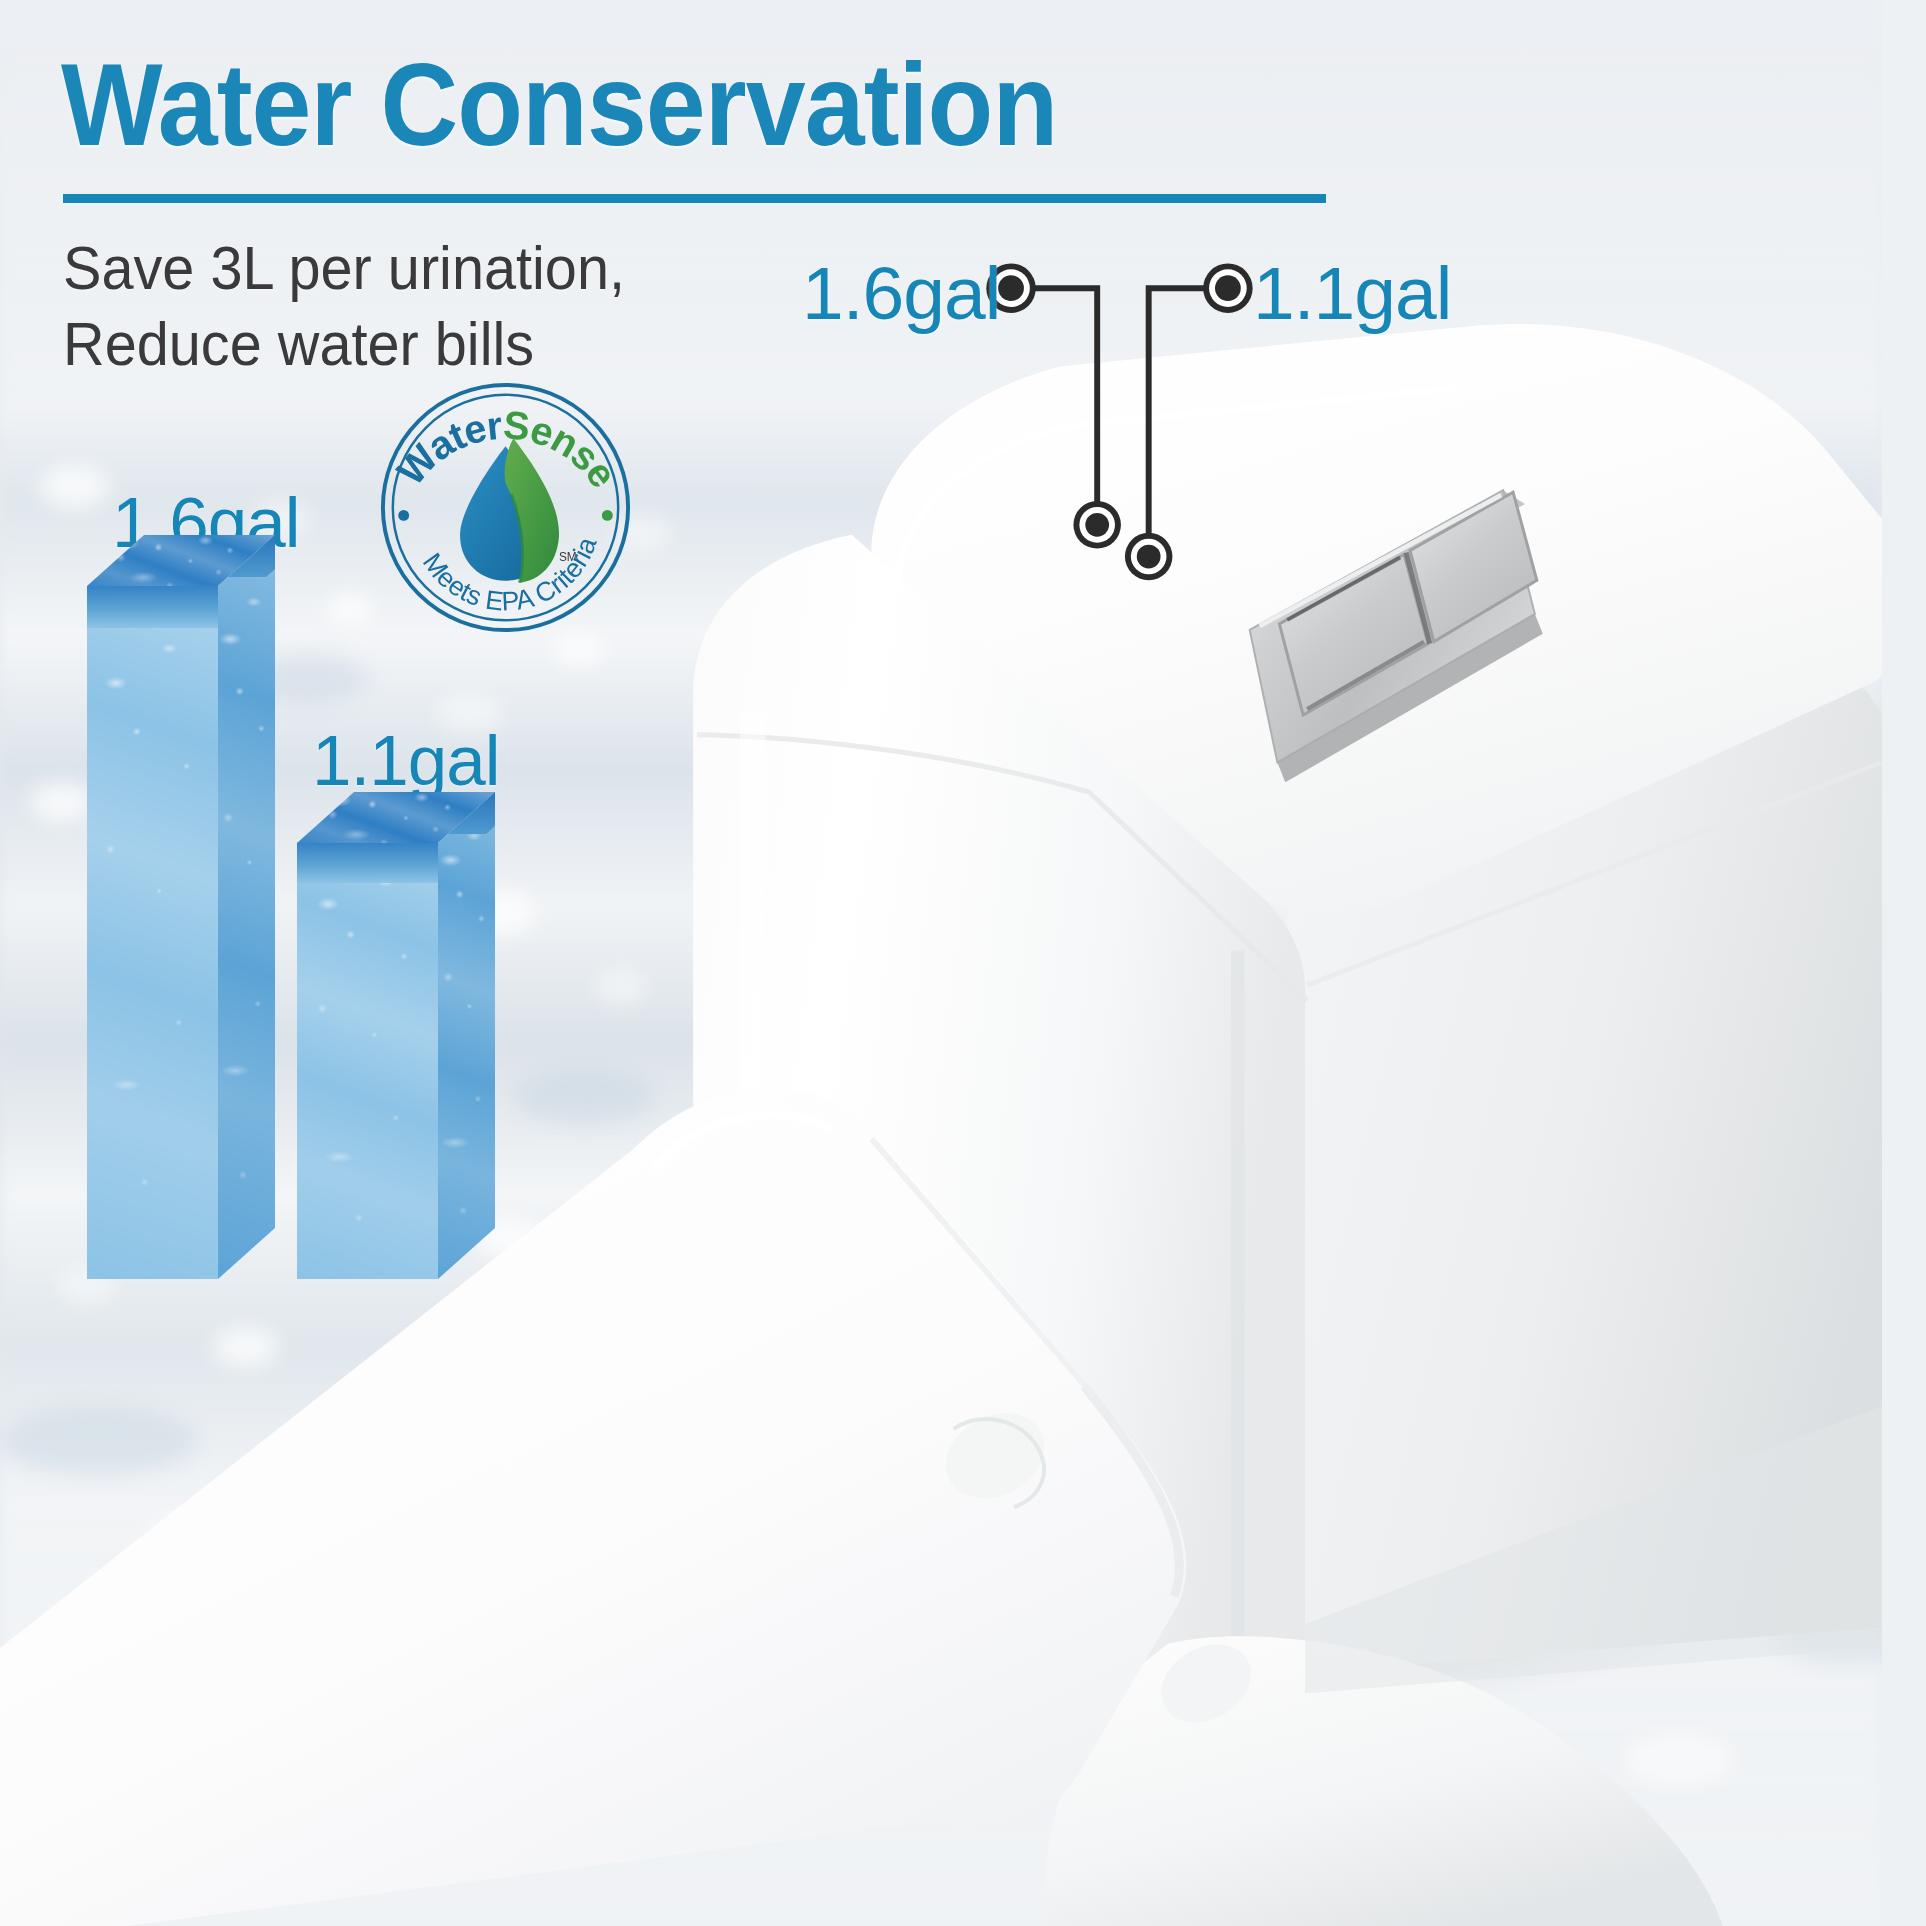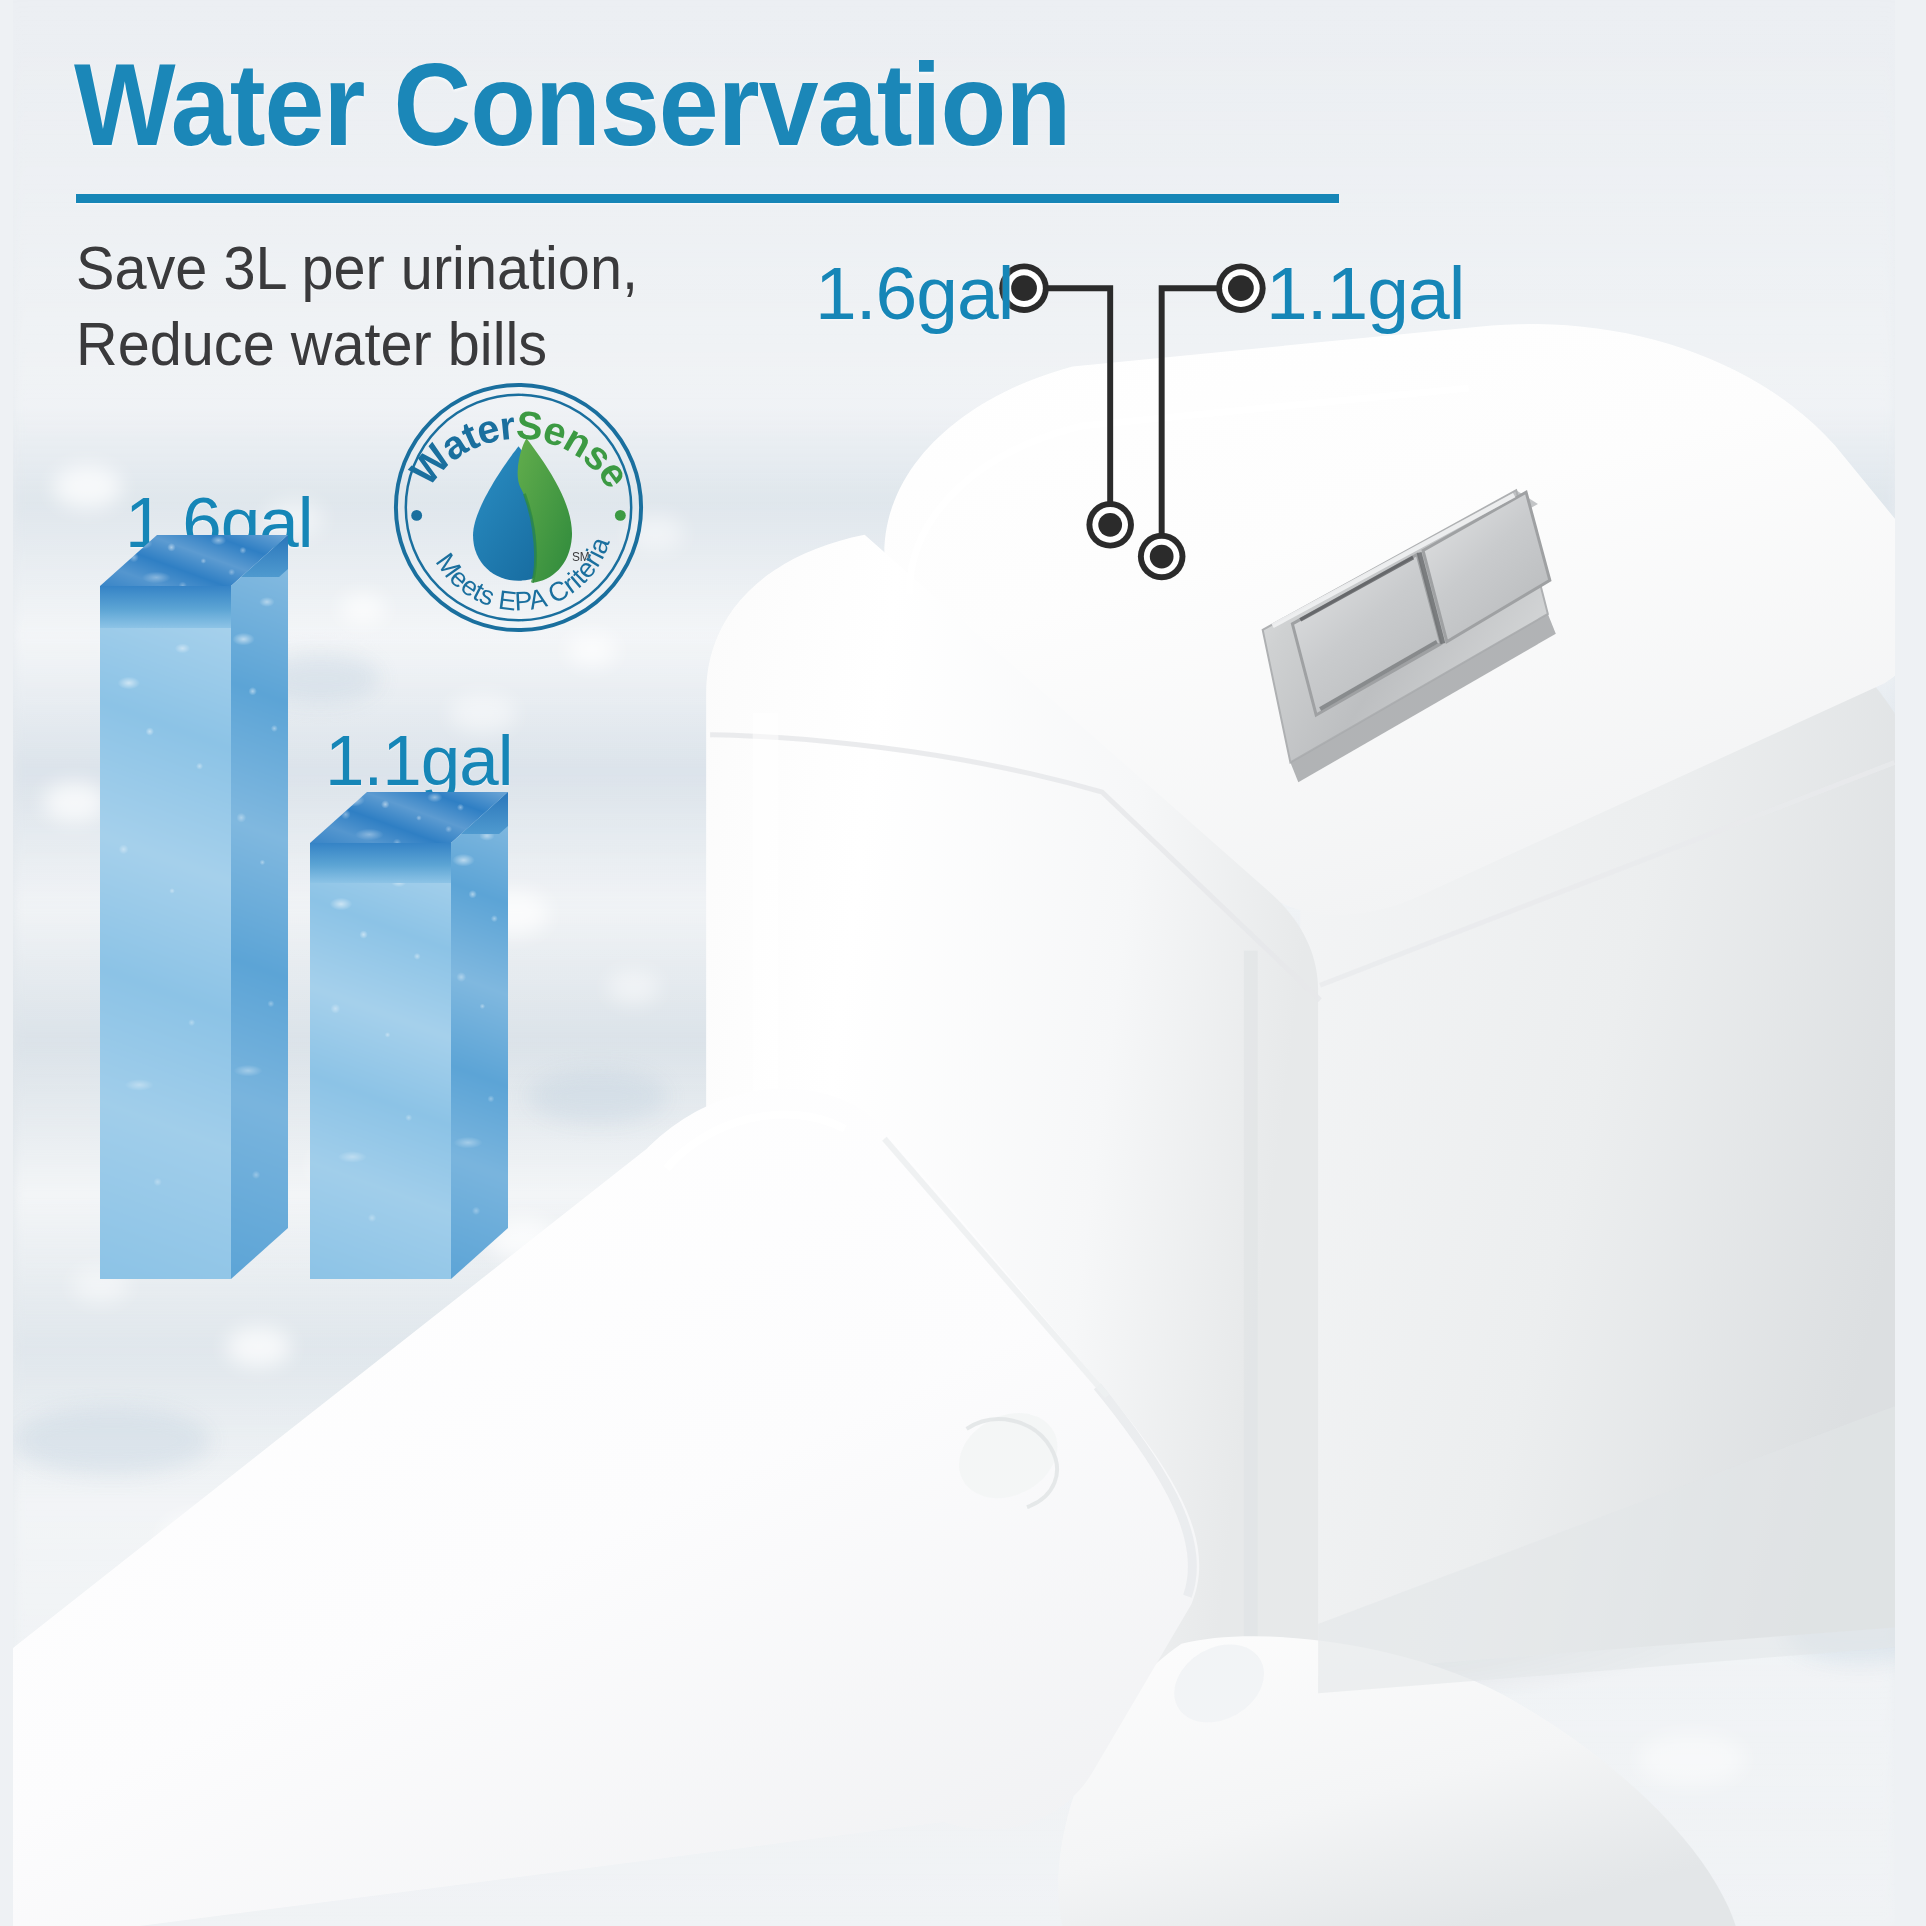--- a/index.html
+++ b/index.html
@@ -5,21 +5,21 @@
 <style>
   * { margin:0; padding:0; box-sizing:border-box; }
   html,body { width:1927px; height:1927px; overflow:hidden; }
   body {
     font-family:"Liberation Sans", sans-serif;
     background:#eef1f4;
     position:relative;
   }
 
   
-  #stage { position:absolute; inset:0; width:1882px; height:1927px; overflow:hidden;margin-left:13px; }
+  #stage { position:absolute; inset:0; width:1882px; height:1927px; overflow:hidden; }
 
   .bg-base{
     position:absolute; inset:0;
     background:
       linear-gradient(180deg,#eceff3 0%,#e9edf1 18%,#e4e9ee 40%,#dfe5ea 58%,#e6ebef 74%,#eef1f4 100%);
   }
   
   .bg-bands{
     position:absolute; inset:0;
     background:

